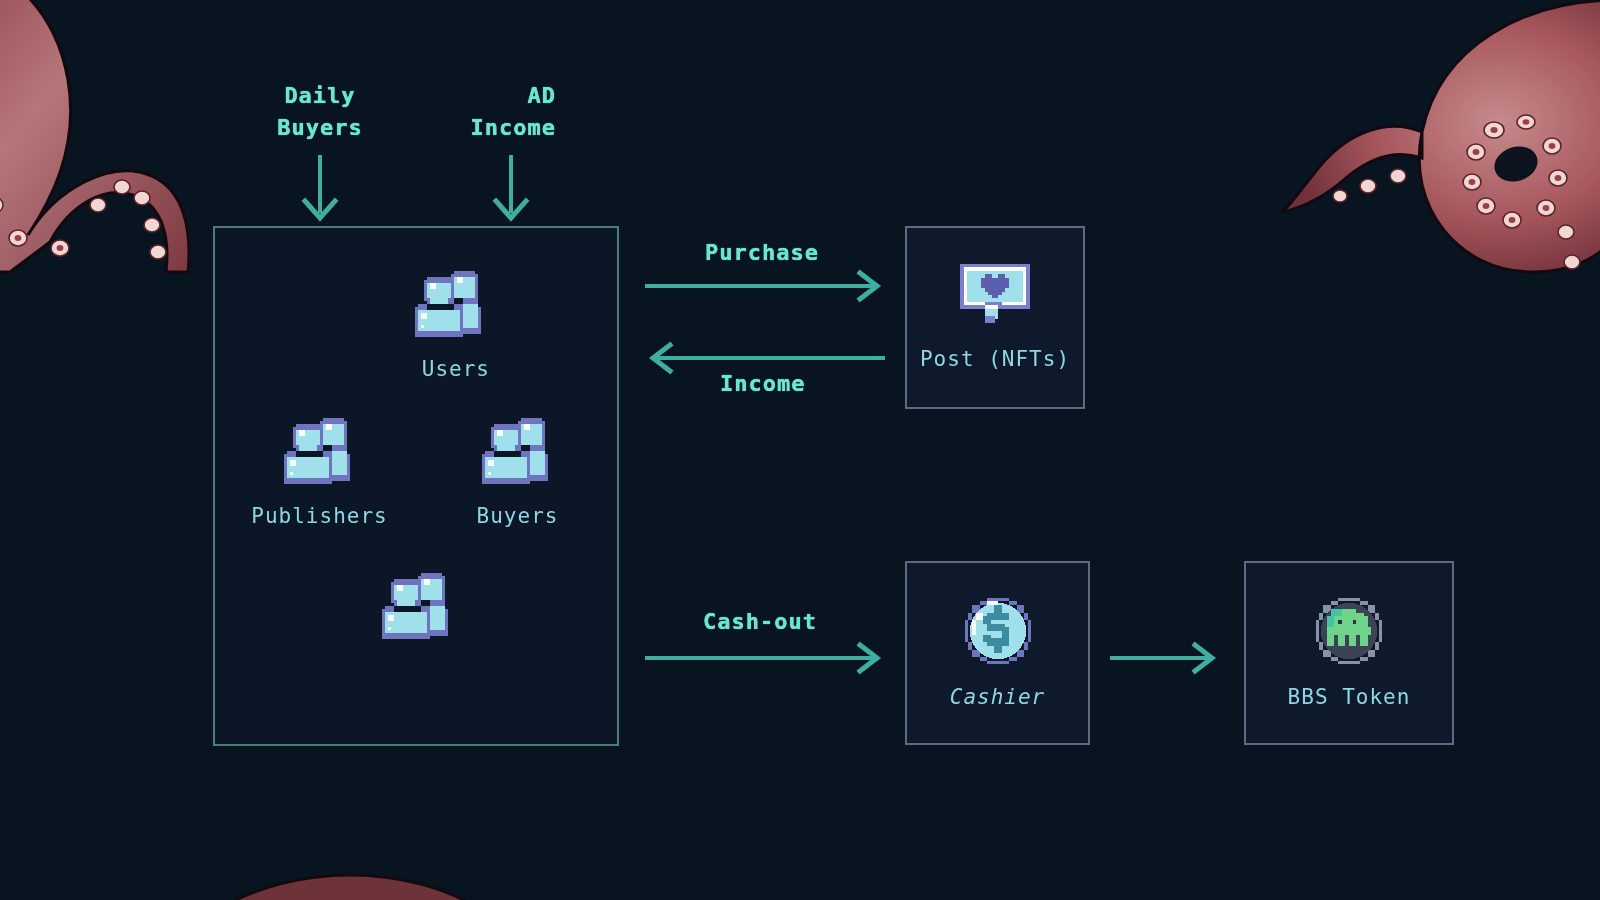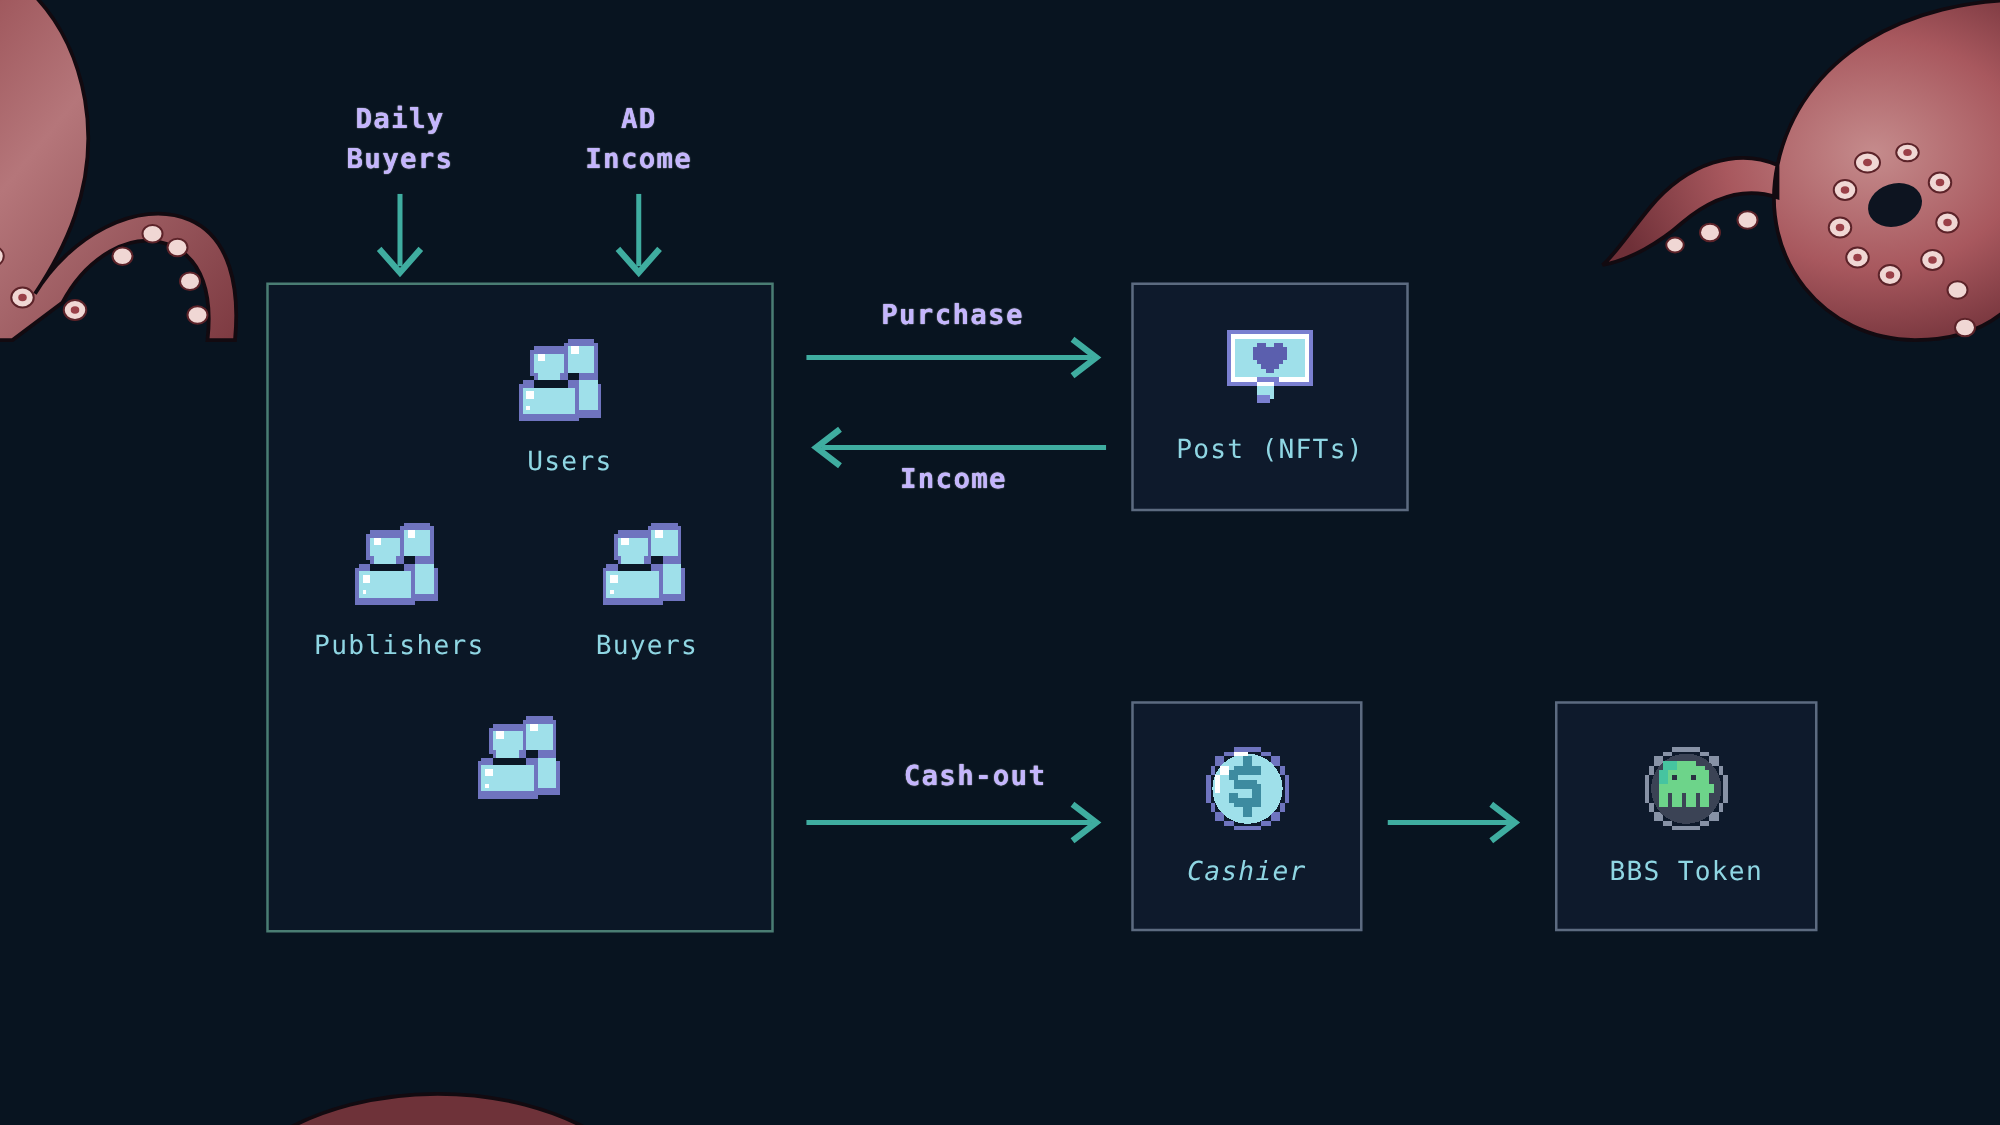--- a/index.html
+++ b/index.html
@@ -30,21 +30,21 @@
   
   .node-box {
     position:absolute;
     border:2px solid #5c6b80;
     background:#0e1a2c;
     display:flex;
     flex-direction:column;
     align-items:center;
     justify-content:center;
   }
-  #node-post    { left:905px;  top:226px;  width:222px; height:183px; }
+  #node-post    { left:905px;  top:226px;  width:180px; height:183px; }
   #node-cashier { left:905px;  top:561px;  width:185px; height:184px;font-style:italic; }
   #node-token   { left:1244px; top:561px;  width:210px; height:184px; }
 
   .node-label {
     margin-top:14px;
     color:#8fd6e3;
     font-size:21px;
     letter-spacing:1px;
     white-space:nowrap;
     text-align:center;
@@ -59,32 +59,32 @@
     align-items:center;
   }
   #item-users      { left:345px; top:268px; width:145px;align-items:flex-end; }
   #item-publishers { left:247px; top:415px; width:145px; }
   #item-buyers     { left:445px; top:415px; width:145px; }
   #item-operators  { left:345px; top:570px; width:145px; }
 
   
   .flow-label {
     position:absolute;
-    color:#c4b5fd;
+    color:#5eead4;
     font-size:22px;
     letter-spacing:1px;
     white-space:nowrap;
     font-weight:700;
     text-shadow:0 0 1px #f2f6f8;
   }
   #lab-daily   { left:275px; top:80px;  text-align:center; width:90px; line-height:1.45; }
-  #lab-ad      { left:466px; top:80px;  text-align:center; width:90px; line-height:1.45; }
+  #lab-ad      { left:466px; top:80px;  text-align:right; width:90px; line-height:1.45; }
   #lab-purchase{ left:705px; top:240px; }
   #lab-income  { left:720px; top:371px; }
-  #lab-cashout { left:703px; top:609px;margin-left:20px; }
+  #lab-cashout { left:703px; top:609px; }
 
   .arrow-svg { position:absolute; pointer-events:none; }
   #arr-daily    { left:295px; top:155px; }
   #arr-ad       { left:486px; top:155px; }
   #arr-purchase { left:645px; top:268px; }
   #arr-income   { left:645px; top:340px; }
   #arr-cashout  { left:645px; top:640px; }
   #arr-token    { left:1110px; top:640px; }
 </style>
 </head>

